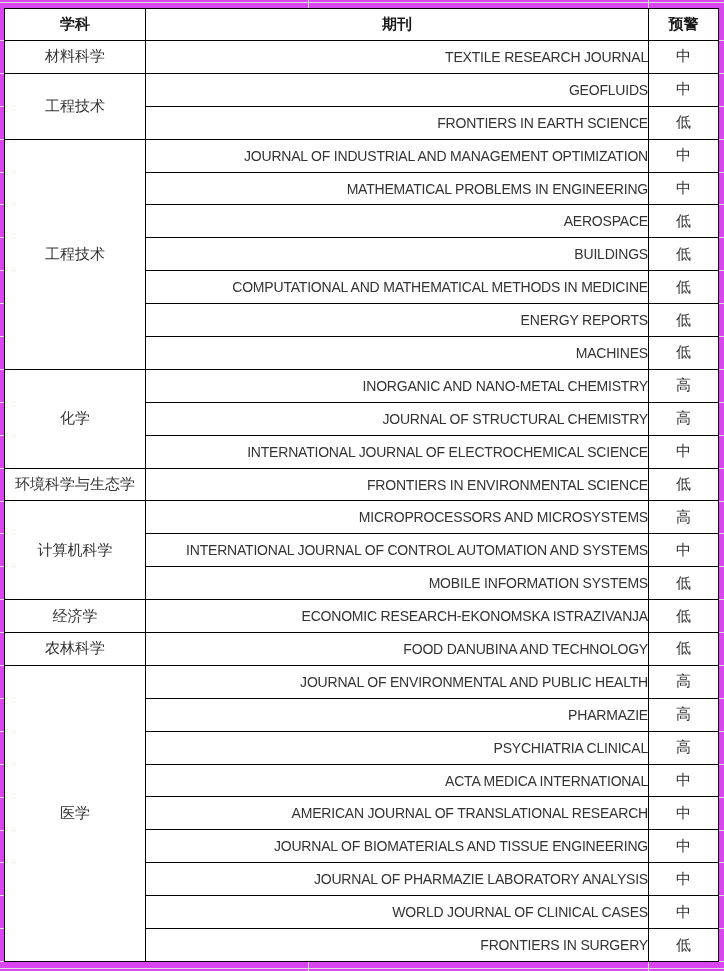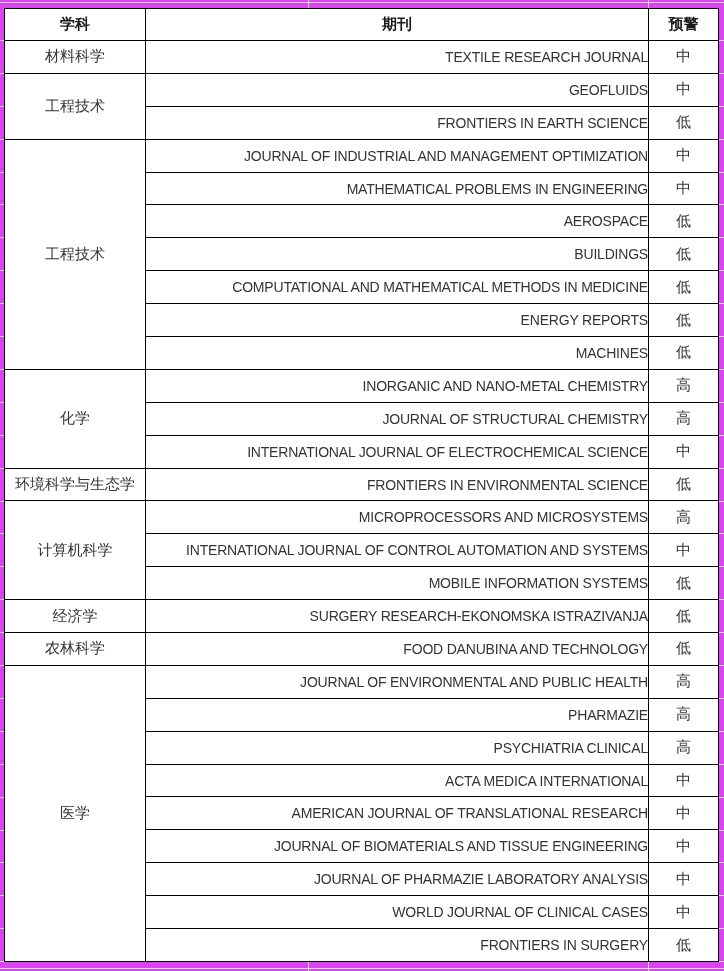--- a/index.html
+++ b/index.html
@@ -168,21 +168,21 @@
         <tr>
           <td class="journal">INTERNATIONAL JOURNAL OF CONTROL AUTOMATION AND SYSTEMS</td>
           <td class="level">中</td>
         </tr>
         <tr>
           <td class="journal">MOBILE INFORMATION SYSTEMS</td>
           <td class="level">低</td>
         </tr>
         <tr>
           <td class="subject" rowspan="1">经济学</td>
-          <td class="journal">SURGERY RESEARCH-EKONOMSKA ISTRAZIVANJA</td>
+          <td class="journal">ECONOMIC RESEARCH-EKONOMSKA ISTRAZIVANJA</td>
           <td class="level">低</td>
         </tr>
         <tr>
           <td class="subject" rowspan="1">农林科学</td>
           <td class="journal">FOOD DANUBINA AND TECHNOLOGY</td>
           <td class="level">低</td>
         </tr>
         <tr>
           <td class="subject" rowspan="9">医学</td>
           <td class="journal">JOURNAL OF ENVIRONMENTAL AND PUBLIC HEALTH</td>

